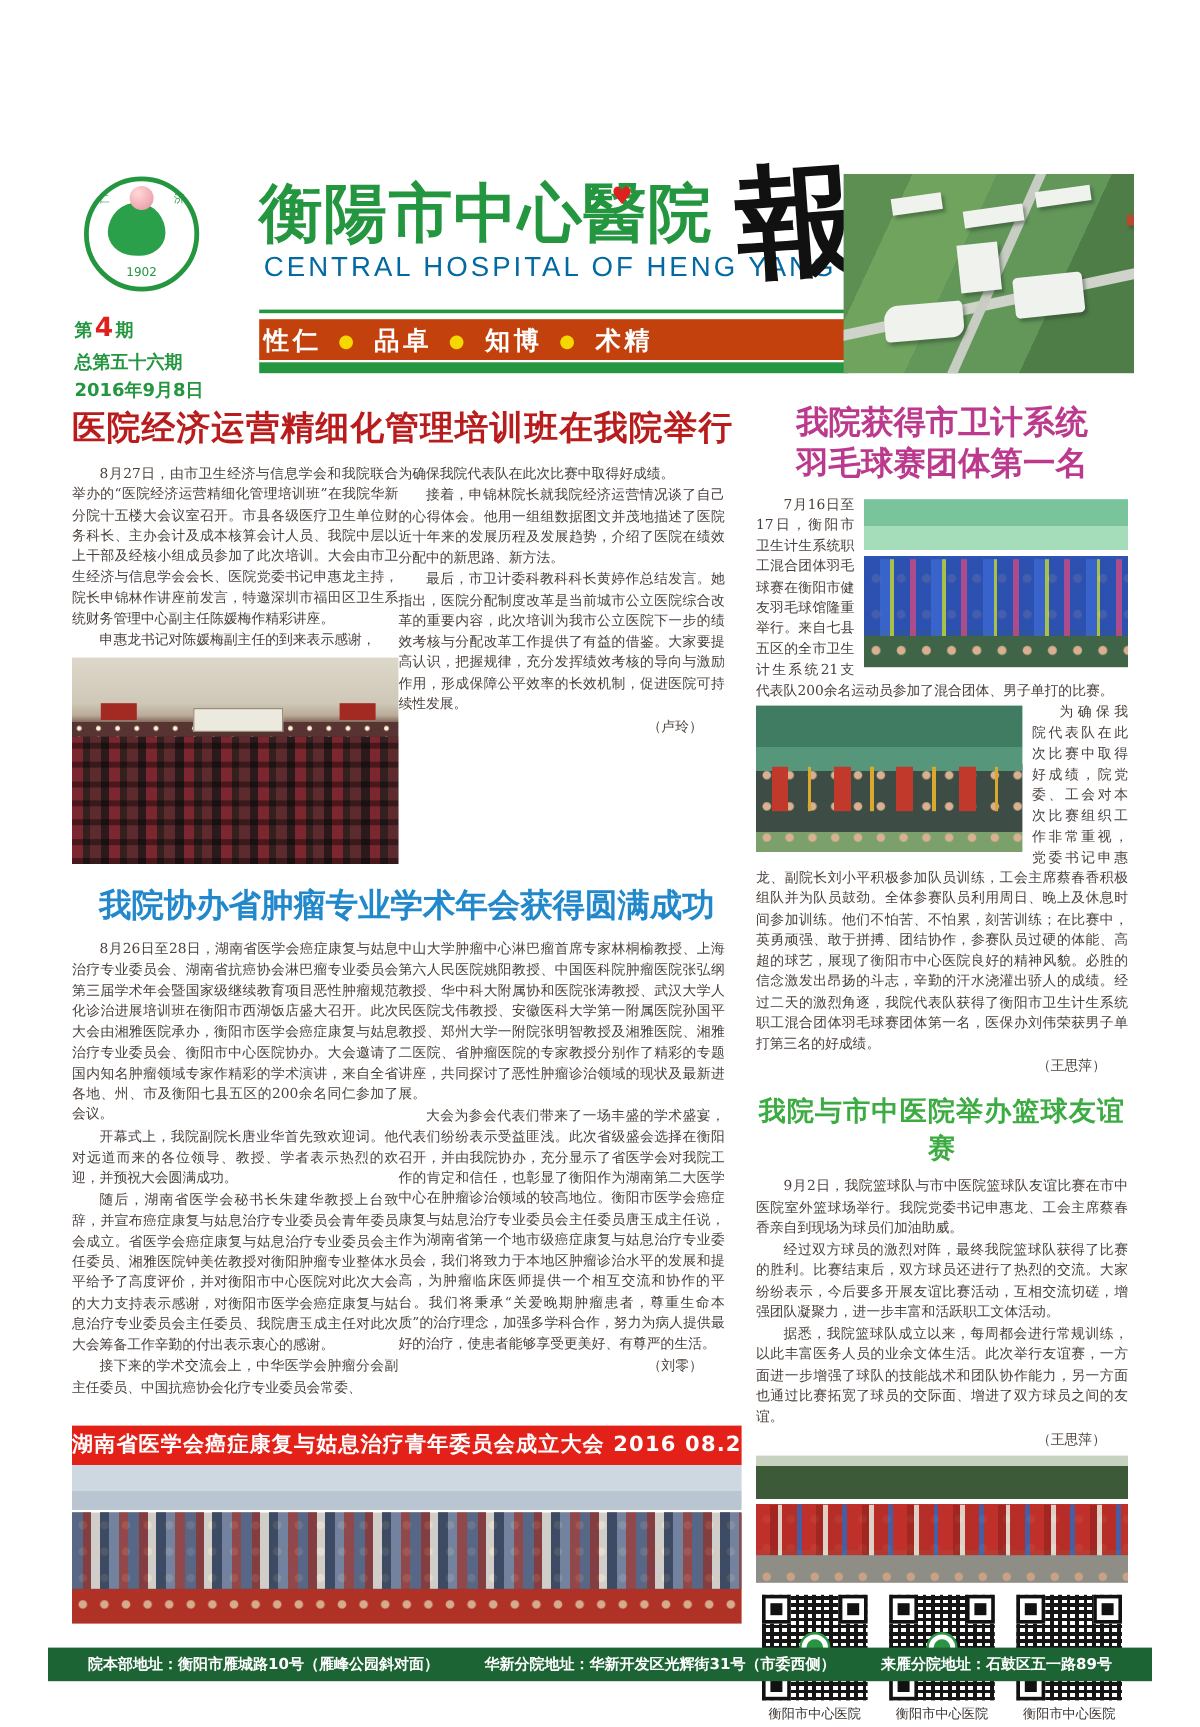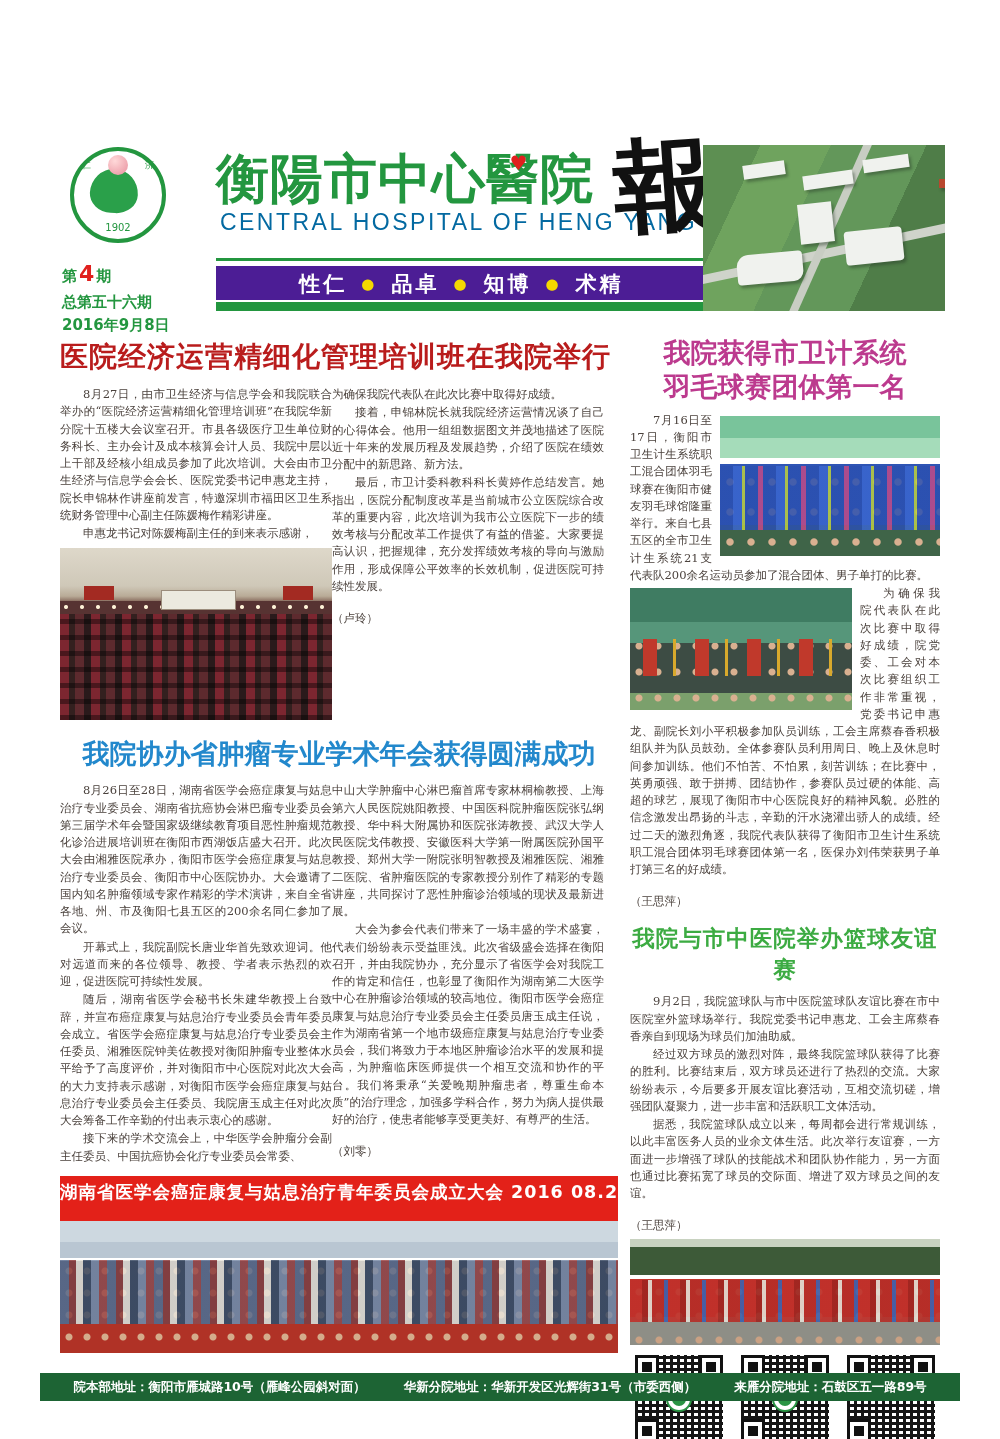--- a/index.html
+++ b/index.html
@@ -23,40 +23,40 @@
   .issue .num{color:#e0201e;font-size:22px;padding:0 2px;}
   .mh-center{flex:1;position:relative;padding-top:6px;}
   .title-cn{font-family:"DejaVu Sans",sans-serif;font-weight:bold;color:#23963f;font-size:53px;
             letter-spacing:1px;line-height:1.05;white-space:nowrap;position:relative;}
   .title-cn .heart-dot{position:absolute;left:61%;top:2px;color:#e0201e;font-size:20px;}
   .title-en{font-family:"Liberation Sans",sans-serif;color:#0369a1;font-size:23px;font-weight:normal;
             letter-spacing:2.5px;margin:2px 0 0 4px;white-space:nowrap;}
   .title-bao{position:absolute;right:-18px;top:-12px;font-size:102px;font-weight:bold;color:#111;
              font-family:"DejaVu Serif",serif;transform:rotate(-4deg);line-height:1;}
   .slogan-wrap{position:absolute;left:0;right:-10px;bottom:0;border-top:3px solid #23963f;padding-top:5px;}
-  .slogan-bar{background:#4c1d95;color:#fff;font-family:"DejaVu Sans",sans-serif;font-weight:bold;
-              font-size:21px;text-align:center;letter-spacing:3px;padding:4px 16px 2px;
+  .slogan-bar{background:#c2410c;color:#fff;font-family:"DejaVu Sans",sans-serif;font-weight:bold;
+              font-size:21px;text-align:left;letter-spacing:3px;padding:4px 4px 2px;
               border-bottom:2px solid #fff;}
   .slogan-bar .dot{color:#f5d800;font-size:15px;padding:0 14px;vertical-align:2px;}
   .slogan-under{height:9px;background:#23963f;}
   .mh-photo{width:298px;height:166px;margin-left:6px;position:relative;overflow:hidden;
             background:
               linear-gradient(115deg,#5d8f52 0 18%,#6fa35e 18% 40%,#63975a 40% 70%,#4f7d48 70% 100%);}
   .mh-photo .road1{position:absolute;left:-20px;top:96px;width:360px;height:9px;background:#cfd3ca;
                    transform:rotate(-12deg);}
   .mh-photo .road2{position:absolute;left:116px;top:-30px;width:8px;height:260px;background:#c8cdc3;
                    transform:rotate(24deg);}
   .mh-photo .bld{position:absolute;background:#f0f2ee;box-shadow:2px 3px 3px rgba(40,60,40,.45);}
   
   .content{position:absolute;left:60px;top:336px;width:880px;display:flex;gap:12px;}
   .col-left{width:558px;}
   .col-right{width:310px;}
   .p{font-size:11.5px;line-height:1.5;text-align:justify;text-indent:2em;margin:0 0 1px;}
   .p.cont{text-indent:0;}
-  .byline{font-size:11.5px;text-align:left;padding-right:1.6em;margin-top:16px;}
+  .byline{font-size:11.5px;text-align:right;padding-right:1.6em;margin-top:3px;}
   h1,h2{font-family:"DejaVu Sans",sans-serif;margin:0;}
   .h-training{color:#b91c1c;font-size:28px;text-align:left;letter-spacing:1px;margin:2px 0 10px;}
   .h-tumor{color:#2288cc;font-size:27px;text-align:center;letter-spacing:0;margin:16px 0 10px;}
   .h-badminton{color:#bc3a8e;font-size:27px;text-align:center;line-height:1.25;margin:0 0 8px;}
   .h-basketball{color:#3cab42;font-size:22.5px;text-align:center;letter-spacing:1px;margin:14px 0 8px;}
   .twocol{display:flex;}
   .subcol{width:272px;}
   
   .photo{position:relative;overflow:hidden;}
   .ph-conf{width:272px;height:172px;margin-top:6px;background:
@@ -96,23 +96,23 @@
       repeating-linear-gradient(90deg,#c0302a 0 12px,#9e2520 12px 18px,#e2e0d6 18px 22px,#b52d27 22px 34px,#3a62b0 34px 38px);
       opacity:.9;}
   .ph-group{width:558px;height:132px;background:
       linear-gradient(to bottom,#cdd8e0 0 16%,#b9c6d2 16% 28%,transparent 28%),
       radial-gradient(circle at 9px 6px,#d4ab8b 3px,transparent 4px),
       linear-gradient(to bottom,transparent 0 30%,#4a4f63 30% 78%,#b03226 78% 100%);
       background-size:100% 100%,18px 22px,100% 100%;}
   .ph-group .crowd{position:absolute;left:0;right:0;top:30%;height:48%;background:
       repeating-linear-gradient(90deg,#5a6b8c 0 9px,#8c3b3b 9px 16px,#e8e4da 16px 23px,#3a4a63 23px 31px,#7a8ba8 31px 39px,#9c4747 39px 47px);
       opacity:.85;}
-  .banner-red{height:45px;line-height:33px;background:#e32119;color:#fff;text-align:center;
+  .banner-red{height:33px;line-height:33px;background:#e32119;color:#fff;text-align:center;
       font-family:"DejaVu Sans",sans-serif;font-weight:bold;font-size:17.5px;letter-spacing:1px;
-      margin-top:10px;white-space:nowrap;}
+      margin-top:22px;white-space:nowrap;}
   
   .qr-row{display:flex;justify-content:space-between;margin-top:10px;padding:0 2px;}
   .qr-item{width:94px;text-align:center;}
   .qr{width:88px;height:88px;margin:0 auto;position:relative;background:
       repeating-linear-gradient(0deg,#151515 0 3px,transparent 3px 6px),
       repeating-linear-gradient(90deg,#151515 0 3px,#fff 3px 7px);}
   .qr .fp{position:absolute;width:18px;height:18px;border:3px solid #111;background:#fff;}
   .qr .fp.tl{left:0;top:0;} .qr .fp.tr{right:0;top:0;} .qr .fp.bl{left:0;bottom:0;}
   .qr .fp::after{content:"";position:absolute;inset:4px;background:#111;}
   .qr .qlogo{position:absolute;inset:0;margin:auto;width:22px;height:22px;border-radius:50%;
@@ -191,21 +191,21 @@
           <p class="p">接着，申锦林院长就我院经济运营情况谈了自己的心得体会。他用一组组数据图文并茂地描述了医院近十年来的发展历程及发展趋势，介绍了医院在绩效分配中的新思路、新方法。</p>
           <p class="p">最后，市卫计委科教科科长黄婷作总结发言。她指出，医院分配制度改革是当前城市公立医院综合改革的重要内容，此次培训为我市公立医院下一步的绩效考核与分配改革工作提供了有益的借鉴。大家要提高认识，把握规律，充分发挥绩效考核的导向与激励作用，形成保障公平效率的长效机制，促进医院可持续性发展。</p>
           <div class="byline">（卢玲）</div>
         </div>
       </div>
 
       <h1 class="h-tumor">我院协办省肿瘤专业学术年会获得圆满成功</h1>
       <div class="twocol">
         <div class="subcol">
           <p class="p">8月26日至28日，湖南省医学会癌症康复与姑息治疗专业委员会、湖南省抗癌协会淋巴瘤专业委员会第三届学术年会暨国家级继续教育项目恶性肿瘤规范化诊治进展培训班在衡阳市西湖饭店盛大召开。此次大会由湘雅医院承办，衡阳市医学会癌症康复与姑息治疗专业委员会、衡阳市中心医院协办。大会邀请了国内知名肿瘤领域专家作精彩的学术演讲，来自全省各地、州、市及衡阳七县五区的200余名同仁参加了会议。</p>
-          <p class="p">开幕式上，我院副院长唐业华首先致欢迎词。他对远道而来的各位领导、教授、学者表示热烈的欢迎，促进医院可持续性发展。</p>
+          <p class="p">开幕式上，我院副院长唐业华首先致欢迎词。他对远道而来的各位领导、教授、学者表示热烈的欢迎，并预祝大会圆满成功。</p>
           <p class="p">随后，湖南省医学会秘书长朱建华教授上台致辞，并宣布癌症康复与姑息治疗专业委员会青年委员会成立。省医学会癌症康复与姑息治疗专业委员会主任委员、湘雅医院钟美佐教授对衡阳肿瘤专业整体水平给予了高度评价，并对衡阳市中心医院对此次大会的大力支持表示感谢，对衡阳市医学会癌症康复与姑息治疗专业委员会主任委员、我院唐玉成主任对此次大会筹备工作辛勤的付出表示衷心的感谢。</p>
           <p class="p">接下来的学术交流会上，中华医学会肿瘤分会副主任委员、中国抗癌协会化疗专业委员会常委、</p>
         </div>
         <div class="subcol">
           <p class="p cont">中山大学肿瘤中心淋巴瘤首席专家林桐榆教授、上海第六人民医院姚阳教授、中国医科院肿瘤医院张弘纲教授、华中科大附属协和医院张涛教授、武汉大学人民医院戈伟教授、安徽医科大学第一附属医院孙国平教授、郑州大学一附院张明智教授及湘雅医院、湘雅二医院、省肿瘤医院的专家教授分别作了精彩的专题讲座，共同探讨了恶性肿瘤诊治领域的现状及最新进展。</p>
           <p class="p">大会为参会代表们带来了一场丰盛的学术盛宴，代表们纷纷表示受益匪浅。此次省级盛会选择在衡阳召开，并由我院协办，充分显示了省医学会对我院工作的肯定和信任，也彰显了衡阳作为湖南第二大医学中心在肿瘤诊治领域的较高地位。衡阳市医学会癌症康复与姑息治疗专业委员会主任委员唐玉成主任说，作为湖南省第一个地市级癌症康复与姑息治疗专业委员会，我们将致力于本地区肿瘤诊治水平的发展和提高，为肿瘤临床医师提供一个相互交流和协作的平台。我们将秉承“关爱晚期肿瘤患者，尊重生命本质”的治疗理念，加强多学科合作，努力为病人提供最好的治疗，使患者能够享受更美好、有尊严的生活。</p>
           <div class="byline">（刘零）</div>
         </div>
       </div>
 

